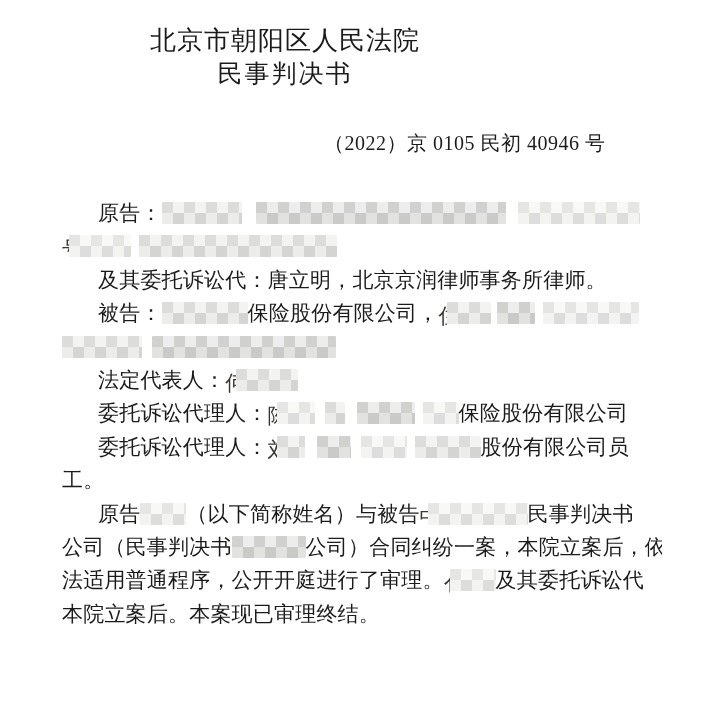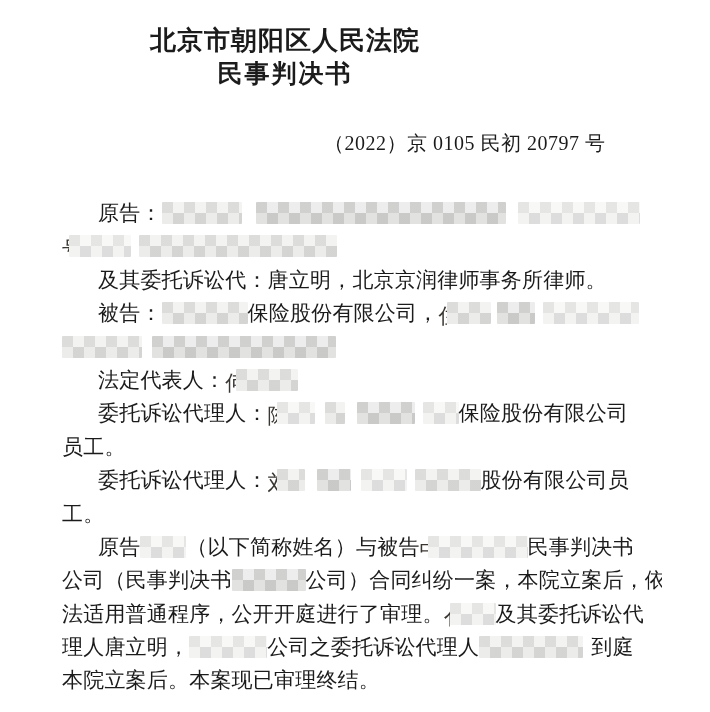--- a/index.html
+++ b/index.html
@@ -14,21 +14,21 @@
   .page{
     position:relative;
     width:710px;height:712px;
     background:var(--page-bg,#fff);
     overflow:hidden;
     color:var(--text,#1b1b1b);
   }
   .doc-header{
     position:absolute;top:24px;left:0;width:570px;
     text-align:center;
-    font-weight:bold;
+    font-weight:normal;
     line-height:33px;
   }
   .court-name{font-size:26px;letter-spacing:1px;}
   .doc-type{font-size:25px;letter-spacing:2px;}
   .case-number{
     position:absolute;top:130px;left:324px;
     font-size:20px;
     letter-spacing:0.5px;
     white-space:nowrap;
   }
@@ -73,31 +73,29 @@
   }
 </style>
 </head>
 <body>
 
 <div class="page">
   <div class="doc-header">
     <div class="court-name">北京市朝阳区人民法院</div>
     <div class="doc-type">民事判决书</div>
   </div>
-  <div class="case-number">（2022）京 0105 民初 20797 号</div>
+  <div class="case-number">（2022）京 0105 民初 40946 号</div>
   <div class="body-text">
       <div class="line indent"><span class="seg-text">原告：</span><span class="redact s1" style="width: 80px;"></span><span class="gap" style="width: 14px;"></span><span class="redact s0" style="width: 250px;"></span><span class="gap" style="width: 12px;"></span><span class="redact s2" style="width: 122px;"></span></div>
       <div class="line"><span class="frag" style="width: 7px;">号</span><span class="redact s2" style="width: 62px;"></span><span class="gap" style="width: 8px;"></span><span class="redact s1" style="width: 198px;"></span></div>
       <div class="line indent"><span class="seg-text">及其委托诉讼代：唐立明，北京京润律师事务所律师。</span></div>
       <div class="line indent"><span class="seg-text">被告：</span><span class="redact s1" style="width: 86px;"></span><span class="seg-text">保险股份有限公司，</span><span class="frag" style="width: 9px;">住</span><span class="redact s1" style="width: 44px;"></span><span class="gap" style="width: 6px;"></span><span class="redact s0" style="width: 38px;"></span><span class="gap" style="width: 8px;"></span><span class="redact s2" style="width: 96px;"></span></div>
       <div class="line"><span class="redact s1" style="width: 80px;"></span><span class="gap" style="width: 10px;"></span><span class="redact s0" style="width: 184px;"></span></div>
       <div class="line indent"><span class="seg-text">法定代表人：</span><span class="frag" style="width: 11px;">何</span><span class="redact s1" style="width: 62px;"></span></div>
       <div class="line indent"><span class="seg-text">委托诉讼代理人：</span><span class="frag" style="width: 9px;">陈</span><span class="redact s2" style="width: 38px;"></span><span class="gap" style="width: 10px;"></span><span class="redact s1" style="width: 20px;"></span><span class="gap" style="width: 12px;"></span><span class="redact s0" style="width: 58px;"></span><span class="gap" style="width: 8px;"></span><span class="redact s2" style="width: 36px;"></span><span class="seg-text">保险股份有限公司</span></div>
-      <div class="line"><span class="seg-text">员工。</span></div>
       <div class="line indent"><span class="seg-text">委托诉讼代理人：</span><span class="frag" style="width: 9px;">刘</span><span class="redact s1" style="width: 28px;"></span><span class="gap" style="width: 12px;"></span><span class="redact s0" style="width: 34px;"></span><span class="gap" style="width: 10px;"></span><span class="redact s2" style="width: 46px;"></span><span class="gap" style="width: 8px;"></span><span class="redact s1" style="width: 66px;"></span><span class="seg-text">股份有限公司员</span></div>
       <div class="line"><span class="seg-text">工。</span></div>
       <div class="line indent"><span class="seg-text">原告</span><span class="redact s2" style="width: 46px;"></span><span class="seg-text">（以下简称姓名）与被告</span><span class="frag" style="width: 8px;">中</span><span class="redact s2" style="width: 100px;"></span><span class="seg-text">民事判决书</span></div>
       <div class="line"><span class="seg-text">公司（民事判决书</span><span class="redact s0" style="width: 74px;"></span><span class="seg-text">公司）合同纠纷一案，本院立案后，依</span></div>
       <div class="line"><span class="seg-text">法适用普通程序，公开开庭进行了审理。</span><span class="frag" style="width: 6px;">亻</span><span class="redact s2" style="width: 46px;"></span><span class="seg-text">及其委托诉讼代</span></div>
-      <div class="line"><span class="seg-text">理人唐立明，</span><span class="redact s2" style="width: 78px;"></span><span class="seg-text">公司之委托诉讼代理人</span><span class="redact s1" style="width: 104px;"></span><span class="gap" style="width: 8px;"></span><span class="seg-text">到庭</span></div>
       <div class="line"><span class="seg-text">本院立案后。本案现已审理终结。</span></div>
     </div>
 </div>
 
 </body></html>

